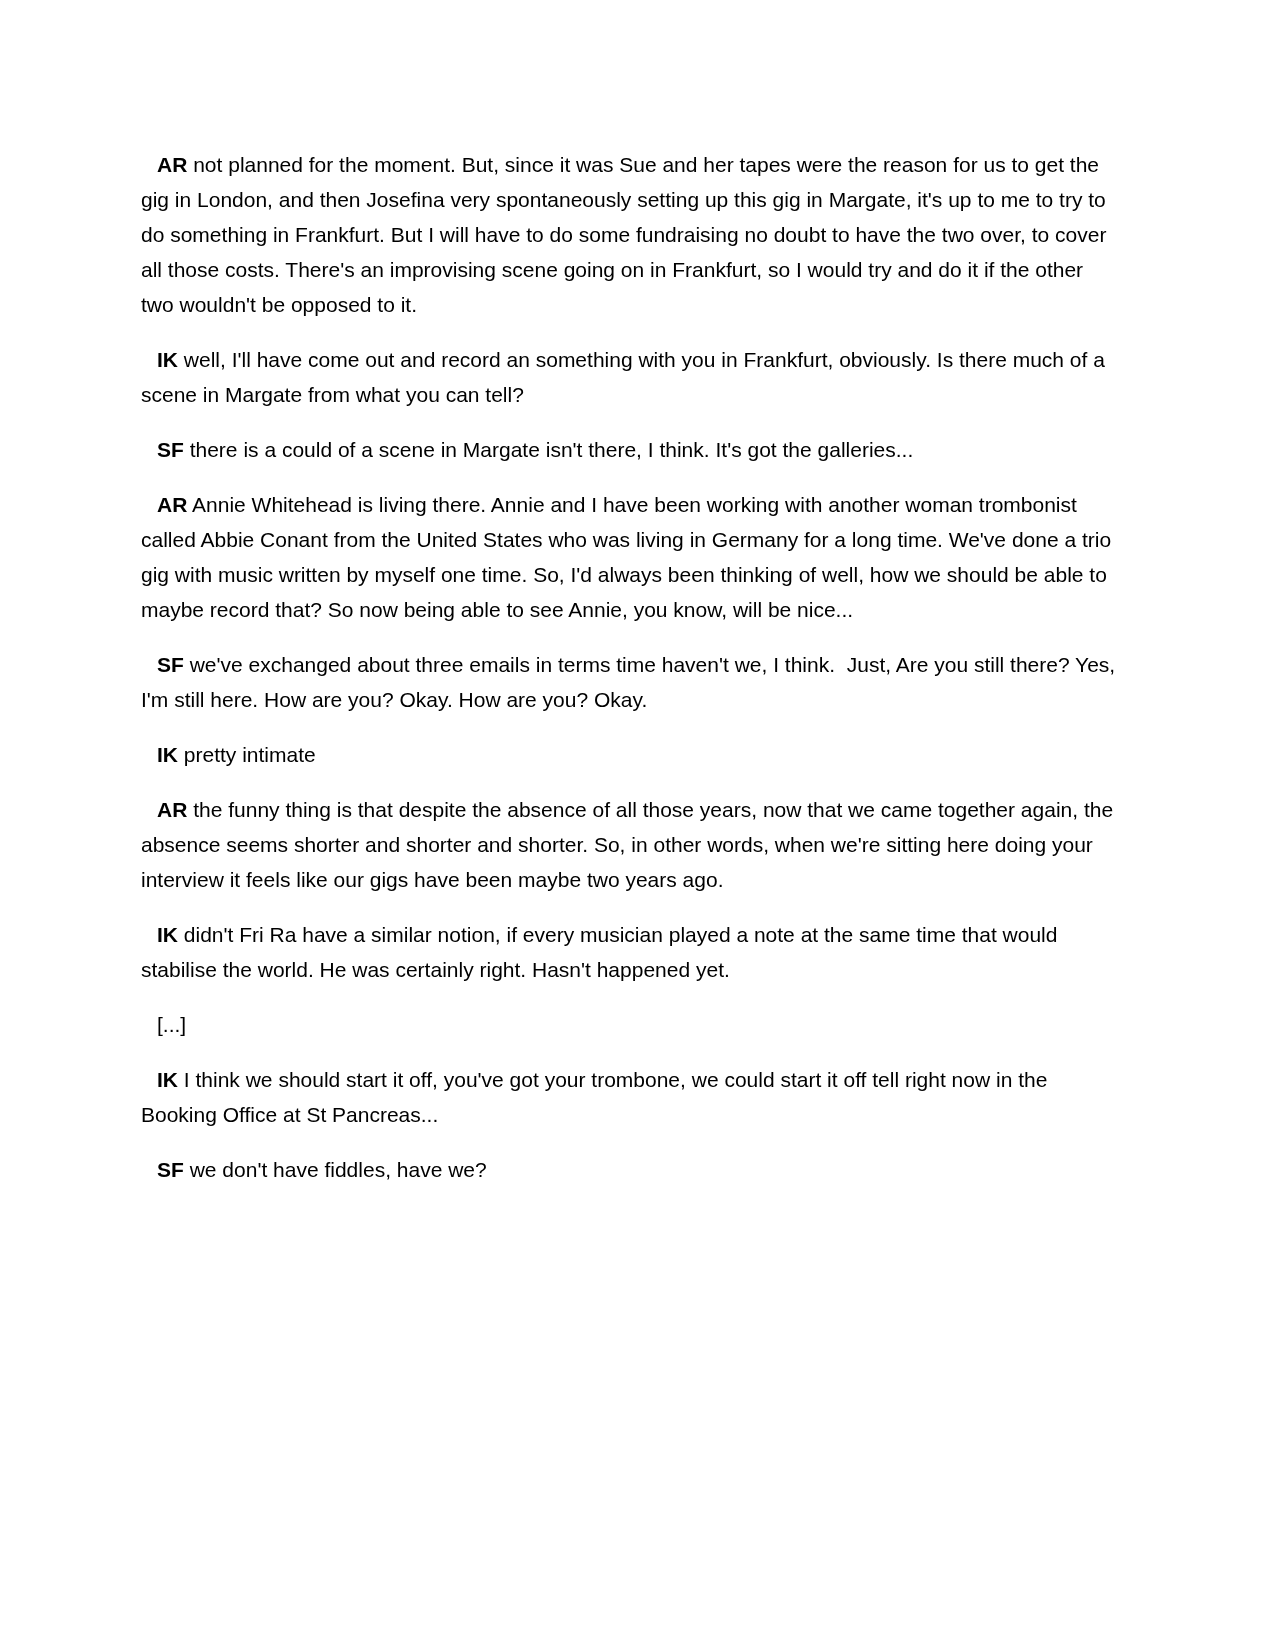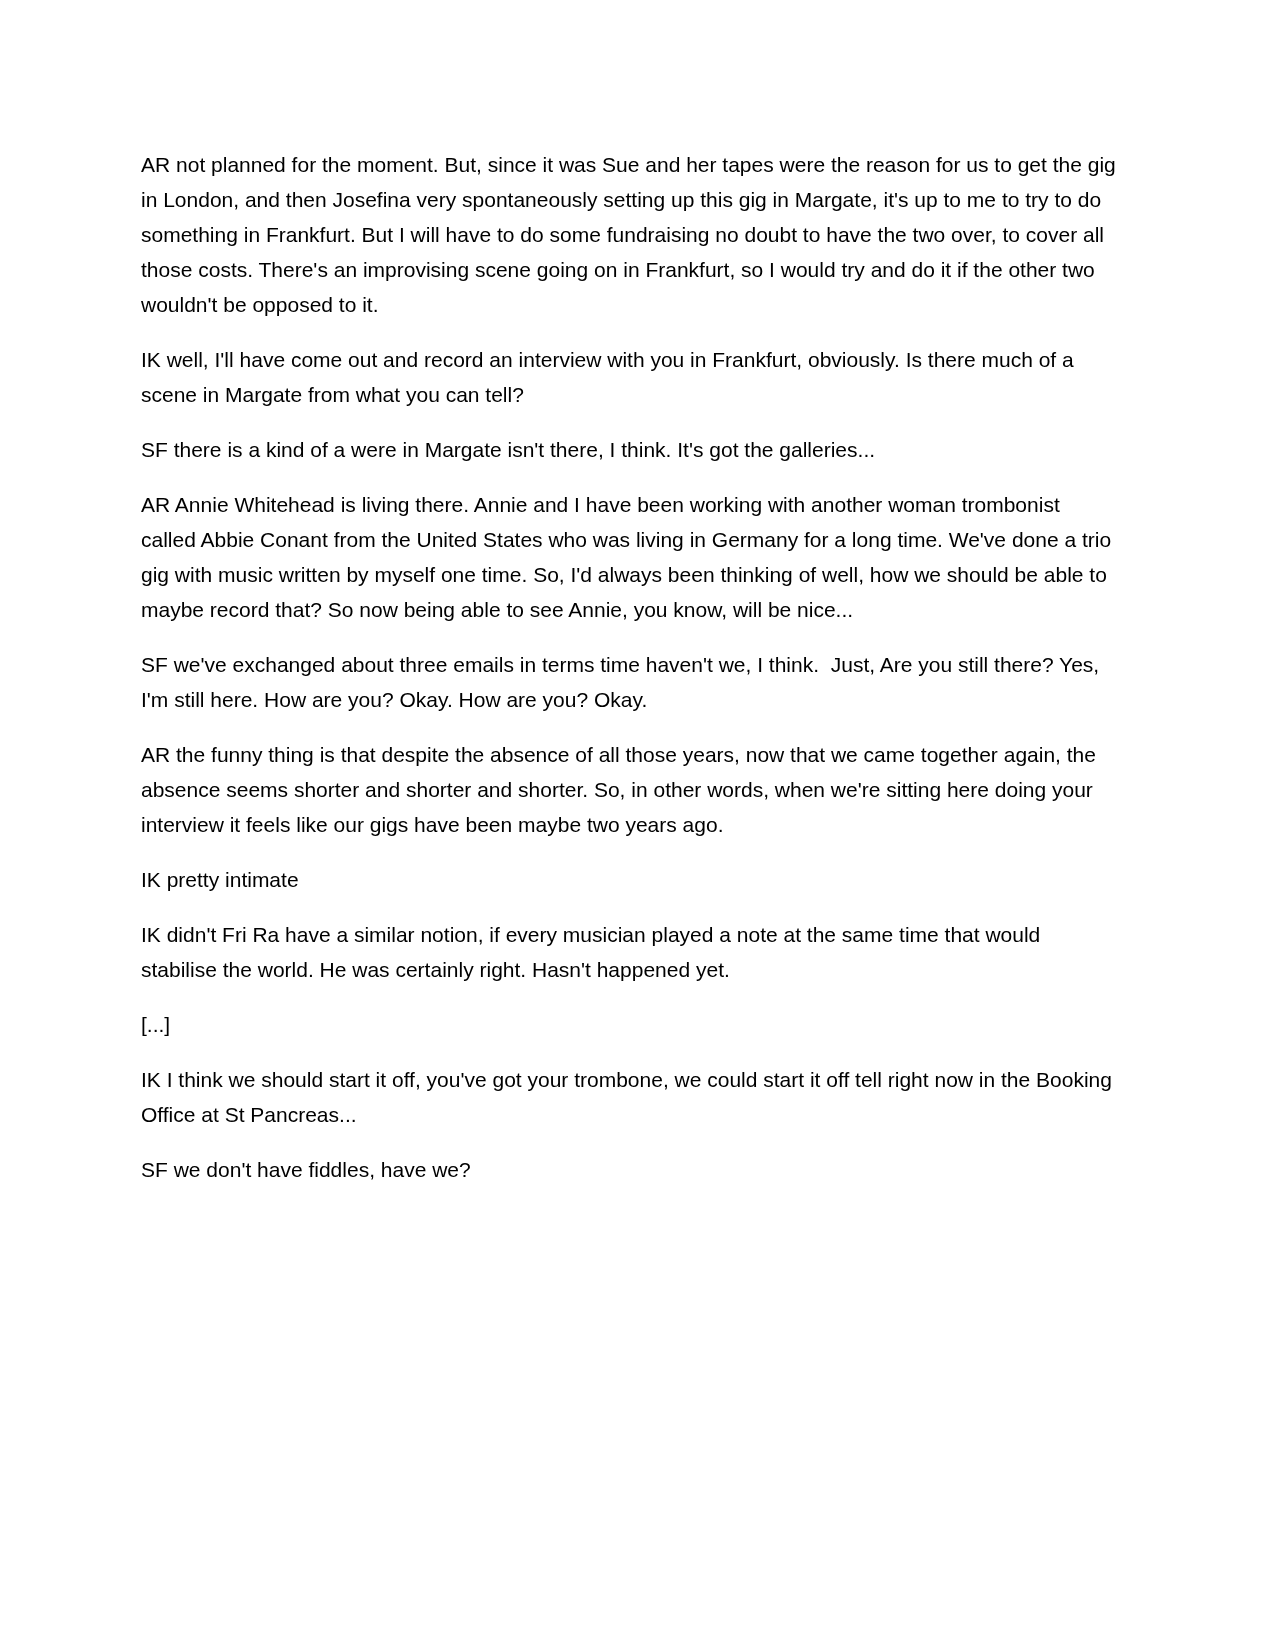--- a/index.html
+++ b/index.html
@@ -26,43 +26,44 @@
   .content p {
     margin: 0 0 20px 0;
     font-size: 21px;
     line-height: 35px;
     font-weight: 400;
     color: #000000;
     white-space: pre-wrap;
     word-wrap: break-word;
   }
   .content p .speaker {
-    font-weight: 400;
+    font-weight: 700;
+    margin-left: 16px;
   }
 </style>
 </head>
 <body>
 
 <div class="page">
   <div class="content">
 
     <p><span class="speaker">AR</span><span> not planned for the moment. But, since it was Sue and her tapes were the reason for us to get the gig in London, and then Josefina very spontaneously setting up this gig in Margate, it's up to me to try to do something in Frankfurt. But I will have to do some fundraising no doubt to have the two over, to cover all those costs. There's an improvising scene going on in Frankfurt, so I would try and do it if the other two wouldn't be opposed to it.</span></p>
 
-    <p><span class="speaker">IK</span><span> well, I'll have come out and record an interview with you in Frankfurt, obviously. Is there much of a scene in Margate from what you can tell?</span></p>
+    <p><span class="speaker">IK</span><span> well, I'll have come out and record an something with you in Frankfurt, obviously. Is there much of a scene in Margate from what you can tell?</span></p>
 
-    <p><span class="speaker">SF</span><span> there is a kind of a were in Margate isn't there, I think. It's got the galleries...</span></p>
+    <p><span class="speaker">SF</span><span> there is a could of a scene in Margate isn't there, I think. It's got the galleries...</span></p>
 
     <p><span class="speaker">AR</span><span> Annie Whitehead is living there. Annie and I have been working with another woman trombonist called Abbie Conant from the United States who was living in Germany for a long time. We've done a trio gig with music written by myself one time. So, I'd always been thinking of well, how we should be able to maybe record that? So now being able to see Annie, you know, will be nice...</span></p>
 
 
     <p><span class="speaker">SF</span><span> we've exchanged about three emails in terms time haven't we, I think.  Just, Are you still there? Yes, I'm still here. How are you? Okay. How are you? Okay.</span></p>
 
+    <p><span class="speaker">IK</span><span> pretty intimate</span></p>
+
     <p><span class="speaker">AR</span><span> the funny thing is that despite the absence of all those years, now that we came together again, the absence seems shorter and shorter and shorter. So, in other words, when we're sitting here doing your interview it feels like our gigs have been maybe two years ago.</span></p>
-
-    <p><span class="speaker">IK</span><span> pretty intimate</span></p>
 
 
     <p><span class="speaker">IK</span><span> didn't Fri Ra have a similar notion, if every musician played a note at the same time that would stabilise the world. He was certainly right. Hasn't happened yet.</span></p>
 
     <p><span class="speaker"></span><span>[...]</span></p>
 
 
     <p><span class="speaker">IK</span><span> I think we should start it off, you've got your trombone, we could start it off tell right now in the Booking Office at St Pancreas...</span></p>
 
     <p><span class="speaker">SF</span><span> we don't have fiddles, have we?</span></p>

